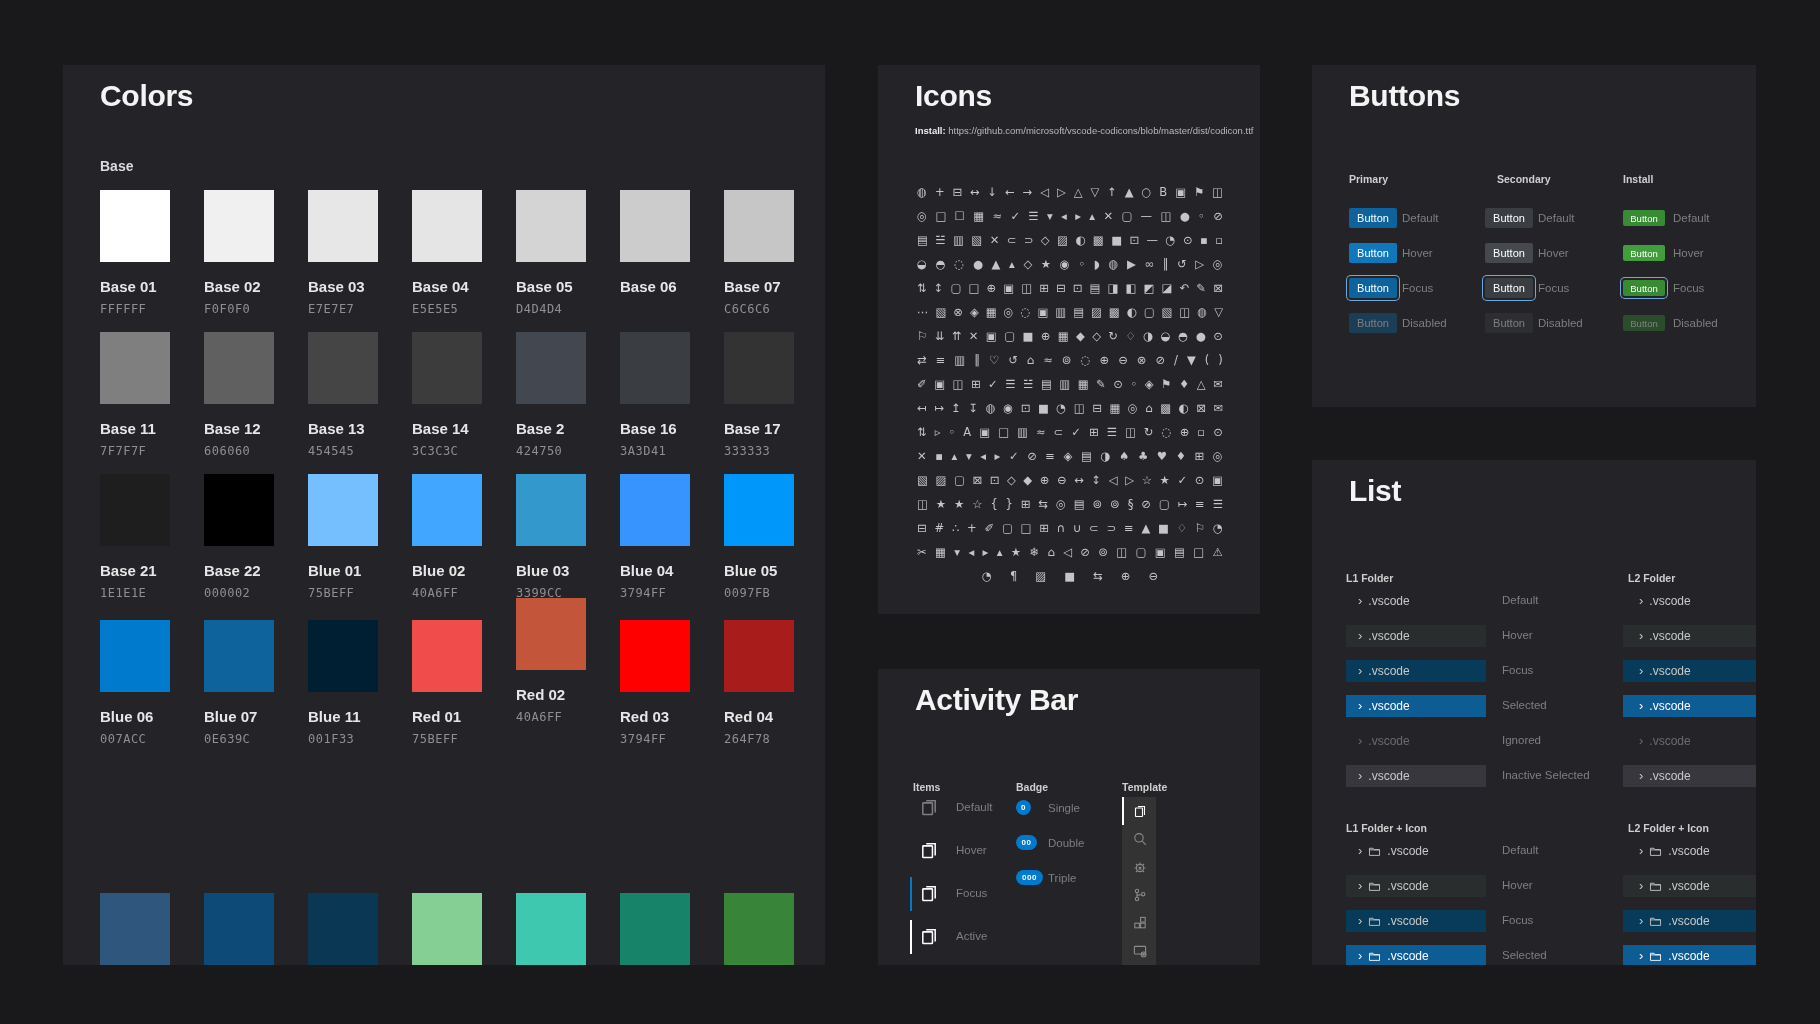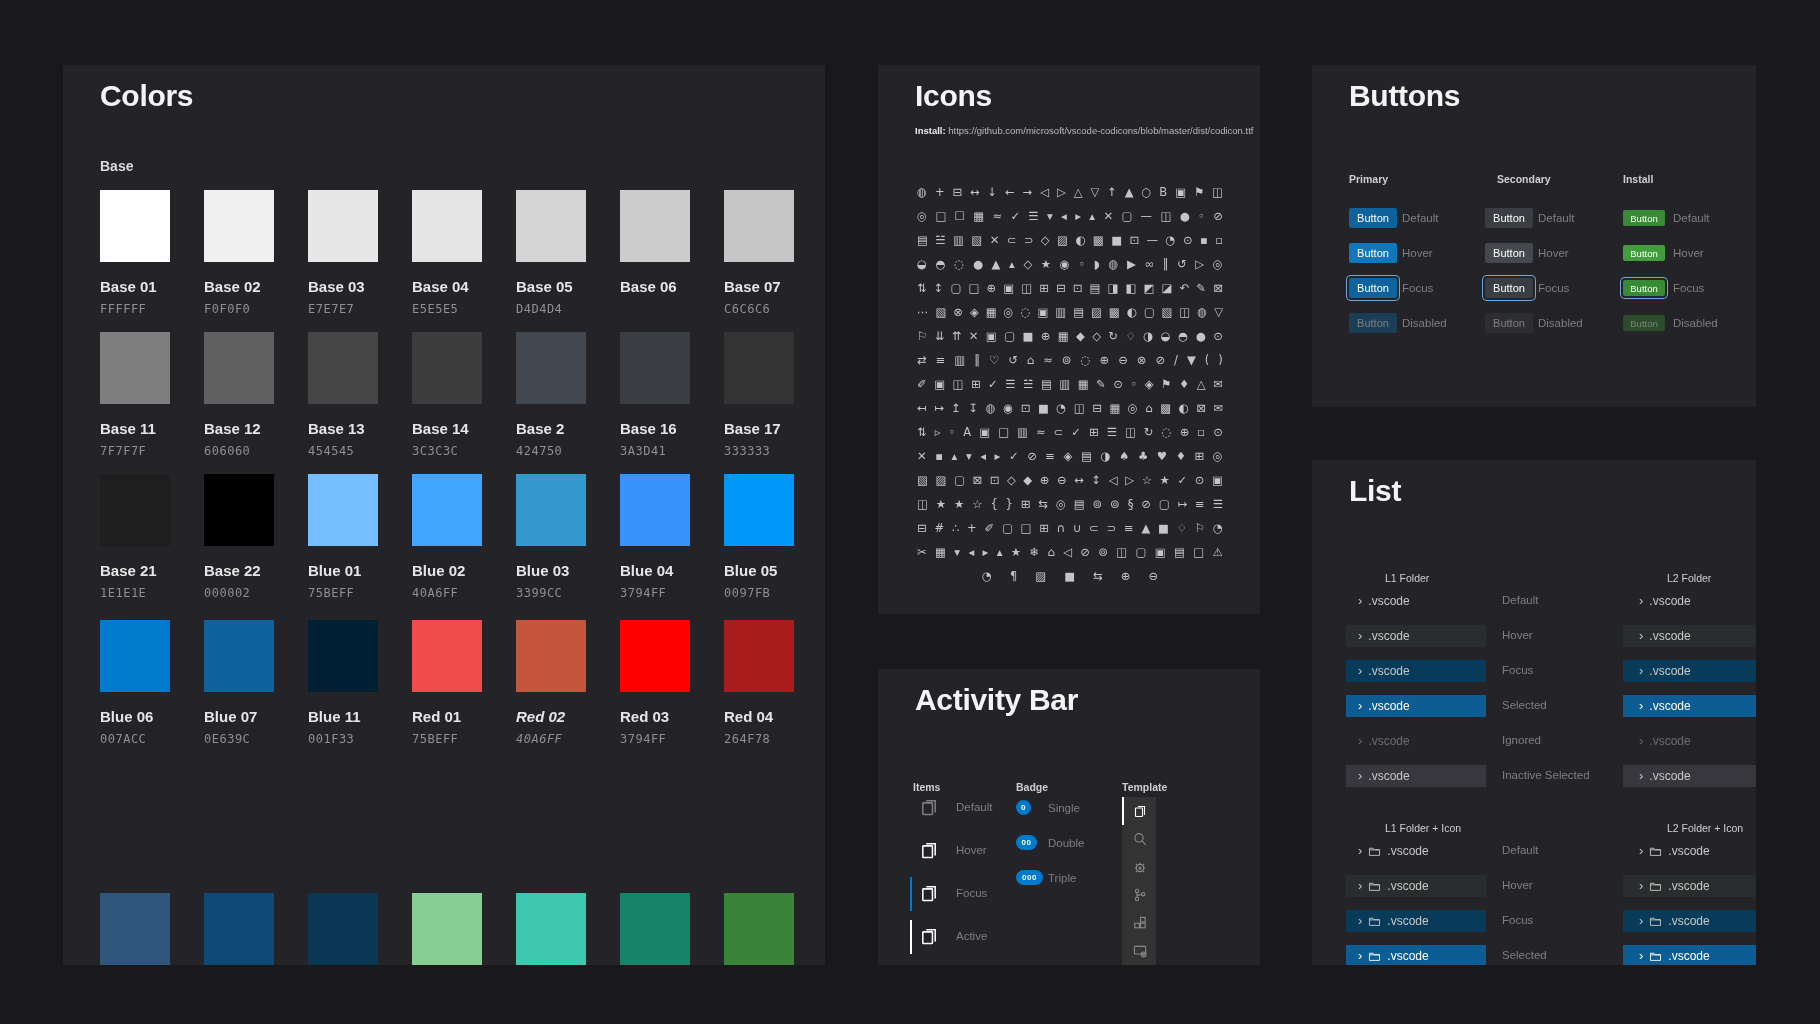--- a/index.html
+++ b/index.html
@@ -41,21 +41,21 @@
   .badge{position:absolute;display:inline-flex;align-items:center;justify-content:center;
     height:15px;border-radius:8px;color:#fff;font-size:8px;font-weight:700;letter-spacing:.5px;}
   #ab-template-strip{position:absolute;left:244px;top:128px;width:34px;height:168px;background:#333333;
     display:flex;flex-direction:column;}
   .tpl-item{height:28px;display:flex;align-items:center;justify-content:center;
     border-left:2px solid transparent;box-sizing:border-box;color:#8A8A8A;}
   .tpl-item.active{border-left-color:#FFFFFF;color:#FFFFFF;}
   .tpl-item svg{width:16px;height:16px;display:block;}
   
   #list-panel{left:1312px;top:460px;width:444px;height:505px;}
-  .list-header{position:absolute;font-size:10.5px;font-weight:400;color:#CFCFCF;margin-left:39px;}
+  .list-header{position:absolute;font-size:10.5px;font-weight:700;color:#CFCFCF;}
   .list-row{position:absolute;height:22px;display:flex;align-items:center;gap:6px;
     box-sizing:border-box;font-size:12px;color:#C8C8C8;}
   .list-row .chev{font-size:13px;line-height:1;transform:translateY(-1px);}
   .list-row svg{width:13px;height:13px;display:block;}
   .list-row.l1{left:34px;width:140px;padding-left:12px;}
   .list-row.l2{left:311px;width:133px;padding-left:16px;}
   .list-row.ignored{opacity:.42;}
   .list-row.selected{color:#FFFFFF;}
 </style>
 </head>
@@ -185,21 +185,21 @@
         <div class="color-cell" style="left: 245px; top: 555px;">
           <div class="swatch" style="background: rgb(0, 31, 51);"></div>
           <div class="color-name">Blue 11</div>
           <div class="color-hex">001F33</div>
         </div>
         <div class="color-cell" style="left: 349px; top: 555px;">
           <div class="swatch" style="background: rgb(241, 76, 76);"></div>
           <div class="color-name">Red 01</div>
           <div class="color-hex">75BEFF</div>
         </div>
-        <div class="color-cell" style="left: 453px; top: 555px; font-style: italic;">
+        <div class="color-cell" style="left: 453px; top: 533px;">
           <div class="swatch" style="background: rgb(194, 85, 58);"></div>
           <div class="color-name">Red 02</div>
           <div class="color-hex">40A6FF</div>
         </div>
         <div class="color-cell" style="left: 557px; top: 555px;">
           <div class="swatch" style="background: rgb(255, 0, 0);"></div>
           <div class="color-name">Red 03</div>
           <div class="color-hex">3794FF</div>
         </div>
         <div class="color-cell" style="left: 661px; top: 555px;">

